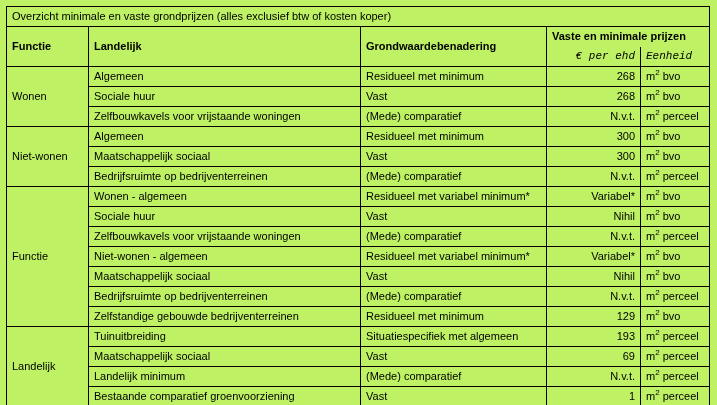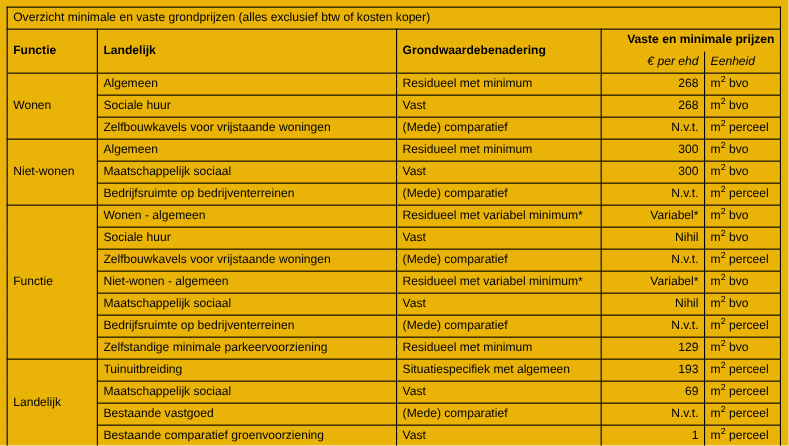--- a/index.html
+++ b/index.html
@@ -9,21 +9,21 @@
   }
   body {
     font-family: "Liberation Sans", sans-serif;
     font-size: 11px;
     color: #000000;
   }
   #page {
     width: 717px;
     height: 405px;
     position: relative;
-    background: #eab308;
+    background: #bef264;
     box-sizing: border-box;
     padding: 6px 8px 0 6px;
   }
   table.grid {
     border-collapse: collapse;
     table-layout: fixed;
     width: 703px;
     margin: 0;
   }
   table.grid td {
@@ -41,30 +41,29 @@
   col.c-functie { width: 82px; }
   col.c-categorie { width: 272px; }
   col.c-benadering { width: 186px; }
   col.c-bedrag { width: 94px; }
   col.c-eenheid { width: 69px; }
   .hdr {
     font-weight: bold;
   }
   .hdr-span {
     font-weight: bold;
-    text-align: right;
   }
   .sub-italic {
     font-style: italic;
   }
   .num {
     text-align: right;
   }
   .no-bottom { border-bottom: none !important; }
-  .no-top { border-top: none !important; }
+  .no-top { border-top: none !important; font-family: Liberation Mono, monospace; }
   .sup {
     font-size: 8px;
     vertical-align: super;
     line-height: 0;
   }
   .cell-indent { padding-left: 6px; }
 </style>
 </head>
 <body>
 
@@ -165,41 +164,41 @@
         <td class="num">Nihil</td>
         <td>m<span class="sup">2</span> bvo</td>
       </tr>
       <tr>
         <td class="cell-indent">Bedrijfsruimte op bedrijventerreinen</td>
         <td>(Mede) comparatief</td>
         <td class="num">N.v.t.</td>
         <td>m<span class="sup">2</span> perceel</td>
       </tr>
       <tr>
-        <td class="cell-indent">Zelfstandige minimale parkeervoorziening</td>
+        <td class="cell-indent">Zelfstandige gebouwde bedrijventerreinen</td>
         <td>Residueel met minimum</td>
         <td class="num">129</td>
         <td>m<span class="sup">2</span> bvo</td>
       </tr>
 
       <tr>
         <td rowspan="4">Landelijk</td>
         <td class="cell-indent">Tuinuitbreiding</td>
         <td>Situatiespecifiek met algemeen</td>
         <td class="num">193</td>
         <td>m<span class="sup">2</span> perceel</td>
       </tr>
       <tr>
         <td class="cell-indent">Maatschappelijk sociaal</td>
         <td>Vast</td>
         <td class="num">69</td>
         <td>m<span class="sup">2</span> perceel</td>
       </tr>
       <tr>
-        <td class="cell-indent">Bestaande vastgoed</td>
+        <td class="cell-indent">Landelijk minimum</td>
         <td>(Mede) comparatief</td>
         <td class="num">N.v.t.</td>
         <td>m<span class="sup">2</span> perceel</td>
       </tr>
       <tr>
         <td class="cell-indent">Bestaande comparatief groenvoorziening</td>
         <td>Vast</td>
         <td class="num">1</td>
         <td>m<span class="sup">2</span> perceel</td>
       </tr>

